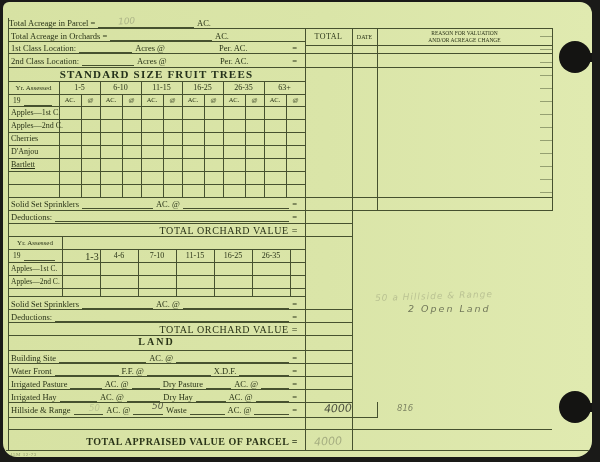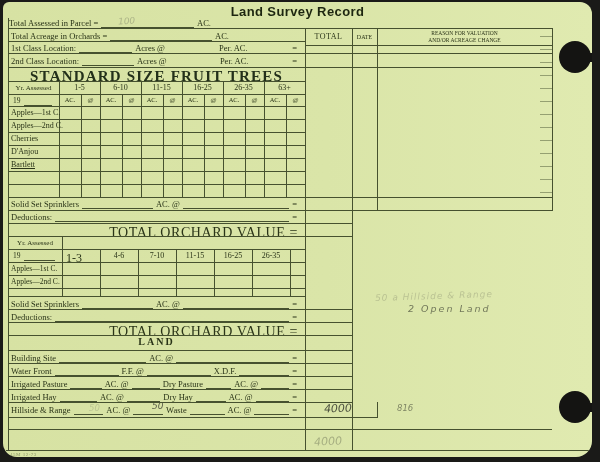--- a/index.html
+++ b/index.html
@@ -21,43 +21,42 @@
     font-weight:bold;font-size:13px;letter-spacing:.4px;color:#1d2610;
   }
   .frow{
     position:absolute;display:flex;align-items:flex-end;
     font-size:8.5px;line-height:10px;color:#2a3418;height:11px;
   }
   .frow .lbl{white-space:nowrap;}
   .bl{border-bottom:1px solid #46512f;height:8px;margin:0 3px;flex-grow:1;}
   .gap{height:8px;margin:0 3px;flex-grow:1;}
   .ctr{position:absolute;text-align:center;}
-  .sectitle{font-weight:bold;letter-spacing:1.2px;font-size:15px;color:#23301a;}
+  .sectitle{font-weight:bold;letter-spacing:1.2px;font-size:11px;color:#23301a;}
   .small{font-size:7px;}
   .cell{position:absolute;text-align:center;font-size:8px;color:#2a3418;}
   .rowlbl{position:absolute;font-size:8px;color:#2a3418;white-space:nowrap;}
-  .rt{position:absolute;text-align:right;font-size:14px;letter-spacing:.3px;}
+  .rt{position:absolute;text-align:right;font-size:10px;letter-spacing:.3px;}
   .hw{
     position:absolute;font-family:"DejaVu Sans",sans-serif;font-style:italic;
     color:#575c46;white-space:nowrap;
   }
   .pencil{color:#878c6e;opacity:.55;}
   .hole{position:absolute;background:#141412;border-radius:50%;width:32px;height:32px;}
   .stem{position:absolute;background:#141412;width:14px;height:9px;}
   .formcode{position:absolute;font-size:5px;opacity:.45;letter-spacing:.5px;}
 </style>
 </head>
 <body>
 
 <div id="card">
 
-  <div class="title">Land Survey Record</div>
 
   <div class="frow" style="left:6px;top:15px;width:202px;">
-    <span class="lbl">Total Assessed in Parcel =</span>
+    <span class="lbl">Total Acreage in Parcel =</span>
     <span class="bl"></span>
     <span class="lbl">AC.</span>
   </div>
   <div class="frow" style="left:8px;top:28px;width:218px;">
     <span class="lbl">Total Acreage in Orchards =</span>
     <span class="bl"></span>
     <span class="lbl">AC.</span>
   </div>
   <div class="frow" style="left:8px;top:40px;width:286px;">
     <span class="lbl">1st Class Location:</span>
@@ -172,20 +171,21 @@
     <span class="bl" style="flex-grow:.6"></span>
     <span class="lbl">AC. @</span>
     <span class="bl" style="flex-grow:.6"></span>
     <span class="lbl">Waste</span>
     <span class="bl" style="flex-grow:.7"></span>
     <span class="lbl">AC. @</span>
     <span class="bl" style="flex-grow:.7"></span>
     <span class="lbl">=</span>
   </div>
 
+  <div class="rt" style="left:5px;top:434px;width:290px;font-weight:bold;letter-spacing:.5px;">TOTAL APPRAISED VALUE OF PARCEL =</div>
 
   <div class="hw pencil" style="left:115px;top:14px;font-size:9px;transform:rotate(-3deg);">100</div>
   <div class="hw pencil" style="left:372px;top:289px;font-size:9px;transform:rotate(-2deg);letter-spacing:1px;opacity:.4;">50 a Hillside &amp; Range</div>
   <div class="hw" style="left:405px;top:301px;font-size:9.5px;letter-spacing:2px;opacity:.8;">2 Open Land</div>
   <div class="hw pencil" style="left:86px;top:401px;font-size:8.5px;opacity:.35;">50</div>
   <div class="hw" style="left:149px;top:399px;font-size:9px;">50</div>
   <div class="hw" style="left:321px;top:400px;font-size:11px;transform:rotate(-2deg);color:#4e5340;">4000</div>
   <div class="hw" style="left:394px;top:401px;font-size:8.5px;opacity:.7;">816</div>
   <div class="hw" style="left:311px;top:433px;font-size:11px;opacity:.4;transform:rotate(-3deg);">4000</div>
 
@@ -284,21 +284,21 @@
     <div class="cell" style="left: 220px; top: 94px; width: 22px; font-size: 6.5px;">AC.</div>
     <div class="cell" style="left: 242px; top: 94px; width: 19px; font-size: 6.5px;">@</div>
     <div class="cell" style="left: 261px; top: 81px; width: 41px; font-size: 8px;">63+</div>
     <div class="cell" style="left: 261px; top: 94px; width: 22px; font-size: 6.5px;">AC.</div>
     <div class="cell" style="left: 283px; top: 94px; width: 19px; font-size: 6.5px;">@</div>
     <div class="rowlbl" style="left: 8px; top: 106px;">Apples—1st C.</div>
     <div class="rowlbl" style="left: 8px; top: 119px;">Apples—2nd C.</div>
     <div class="rowlbl" style="left: 8px; top: 132px;">Cherries</div>
     <div class="rowlbl" style="left: 8px; top: 145px;">D'Anjou</div>
     <div class="rowlbl" style="left: 8px; top: 158px; text-decoration: underline;">Bartlett</div>
-    <div class="cell" style="left: 52px; top: 249px; width: 38px; font-size: 12px;">1-3</div>
+    <div class="cell" style="left: 70px; top: 249px; width: 38px; font-size: 10px;">1-3</div>
     <div class="cell" style="left: 97px; top: 249px; width: 38px; font-size: 8px;">4-6</div>
     <div class="cell" style="left: 135px; top: 249px; width: 38px; font-size: 8px;">7-10</div>
     <div class="cell" style="left: 173px; top: 249px; width: 38px; font-size: 8px;">11-15</div>
     <div class="cell" style="left: 211px; top: 249px; width: 38px; font-size: 8px;">16-25</div>
     <div class="cell" style="left: 249px; top: 249px; width: 38px; font-size: 8px;">26-35</div>
     <div class="rowlbl" style="left: 8px; top: 262px; font-size: 7.5px;">Apples—1st C.</div>
     <div class="rowlbl" style="left: 8px; top: 275px; font-size: 7.5px;">Apples—2nd C.</div>
   </div>
 
 </body></html>

